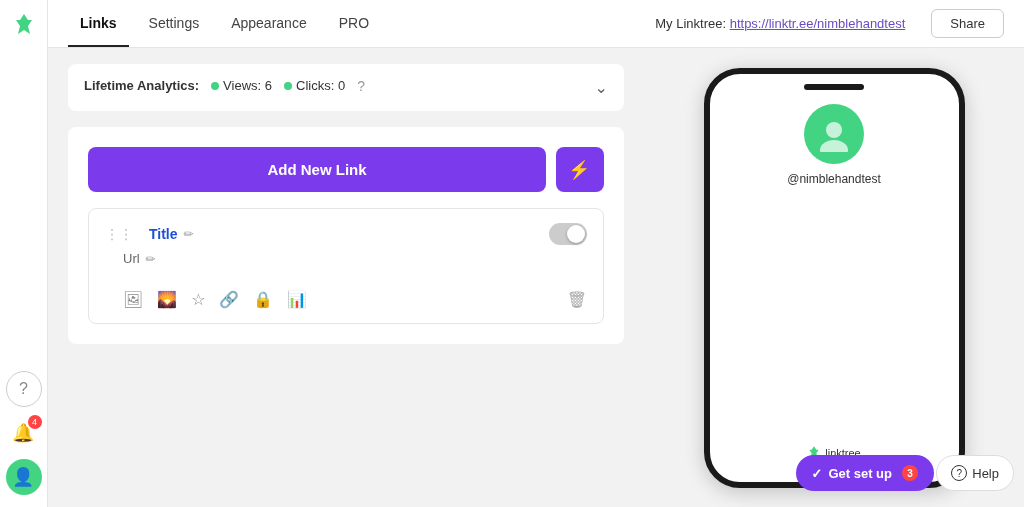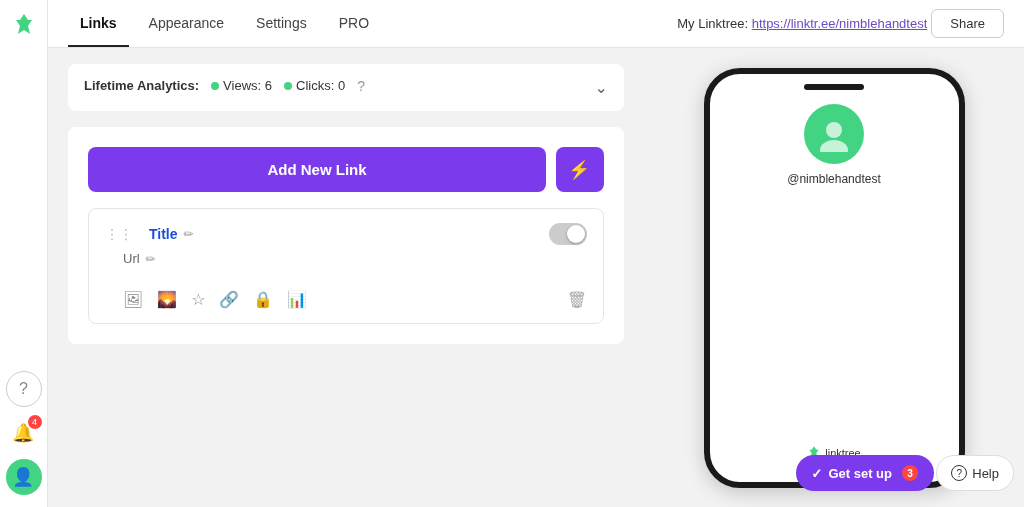--- a/index.html
+++ b/index.html
@@ -94,21 +94,21 @@
       border-bottom: 2px solid #222;
       color: #111;
       font-weight: 600;
     }
 
     
     .topnav-right {
       margin-left: auto;
       display: flex;
       align-items: center;
-      gap: 4px;
+      gap: 26px;
     }
     .linktree-url {
       font-size: 13px;
       color: #333;
     }
     .linktree-url a {
       color: #6b4cc0;
       text-decoration: underline;
     }
     .share-btn {
@@ -410,22 +410,22 @@
   </div>
   <div class="sidebar-icon avatar">
     <span style="font-size:18px;">👤</span>
   </div>
 </div>
 
 <div class="main">
 
   <div class="topnav">
     <div class="nav-tab active">Links</div>
+    <div class="nav-tab">Settings</div>
     <div class="nav-tab">Appearance</div>
-    <div class="nav-tab">Settings</div>
     <div class="nav-tab">PRO</div>
     <div class="topnav-right">
       <span class="linktree-url">
         <span>My Linktree:</span>
         <a href="#">https://linktr.ee/nimblehandtest</a>
       </span>
       <button class="share-btn">Share</button>
     </div>
   </div>
 

